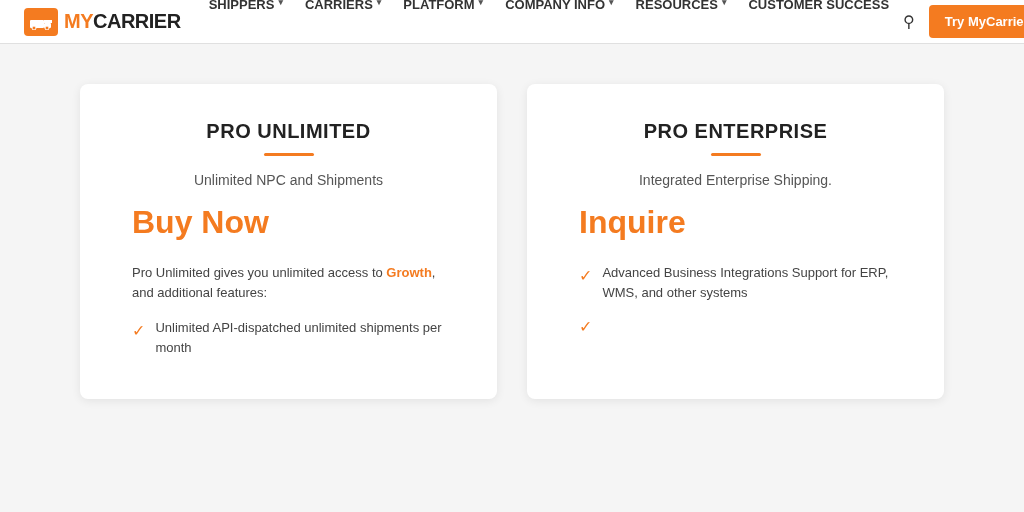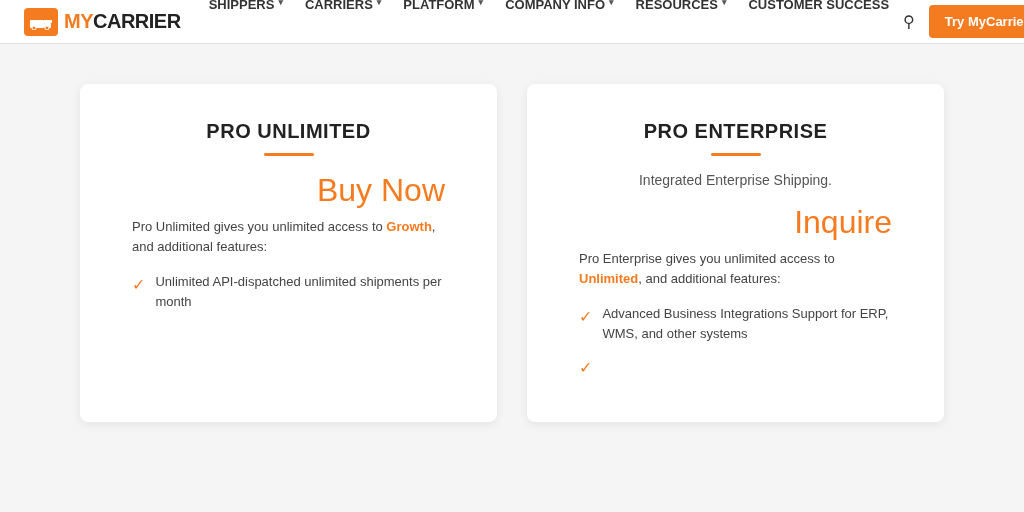--- a/index.html
+++ b/index.html
@@ -121,25 +121,25 @@
       margin: 0 auto 16px;
       border-radius: 2px;
     }
     .card-subtitle {
       text-align: center;
       font-size: 14px;
       color: #555;
       margin-bottom: 16px;
     }
     .card-cta {
-      text-align: right;
+      text-align: left;
       font-size: 32px;
-      font-weight: 400;
+      font-weight: 700;
       color: #f47b20;
-      margin-bottom: 8px;
+      margin-bottom: 22px;
       cursor: pointer;
     }
     .card-description {
       font-size: 13px;
       color: #444;
       margin-bottom: 16px;
       line-height: 1.5;
     }
     .card-description a, .highlight-link {
       color: #f47b20;
@@ -216,40 +216,38 @@
     <button class="search-icon-btn">⚲</button>
     <button class="cta-btn">Try MyCarrierTMS for Free</button>
   </div>
 </nav>
 
 <div class="main-content">
 
   <div class="card">
     <div class="card-title">PRO UNLIMITED</div>
     <div class="card-divider"></div>
+    <div class="card-subtitle">Unlimited NPC and Shipments</div>
     <div class="card-cta">Buy Now</div>
     <p class="card-description">
       <span>Pro Unlimited gives you unlimited access to </span><a class="highlight-link" href="#">Growth</a><span>, and additional features:</span>
     </p>
     <ul class="feature-list">
       <li class="feature-item">
         <span class="check-icon">✓</span>
         <span>Unlimited API-dispatched unlimited shipments per month</span>
       </li>
     </ul>
   </div>
 
   <div class="card">
     <div class="card-title">PRO ENTERPRISE</div>
     <div class="card-divider"></div>
     <div class="card-subtitle">Integrated Enterprise Shipping.</div>
     <div class="card-cta">Inquire</div>
-    <p class="card-description">
-      <span>Pro Enterprise gives you unlimited access to </span><a class="highlight-link" href="#">Unlimited</a><span>, and additional features:</span>
-    </p>
     <ul class="feature-list">
       <li class="feature-item">
         <span class="check-icon">✓</span>
         <span>Advanced Business Integrations Support for ERP, WMS, and other systems</span>
       </li>
       <li class="feature-item">
         <span class="check-icon">✓</span>
       </li>
     </ul>
   </div>

